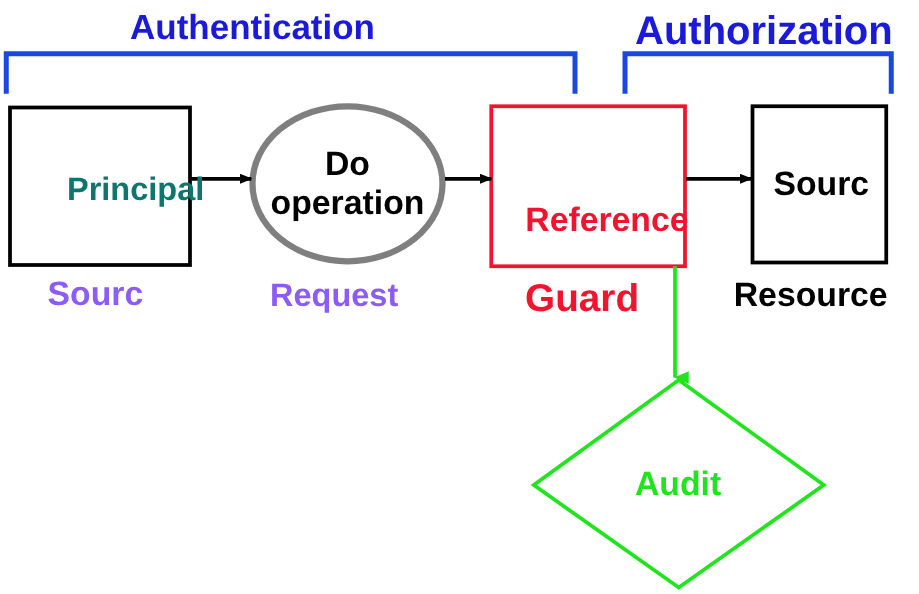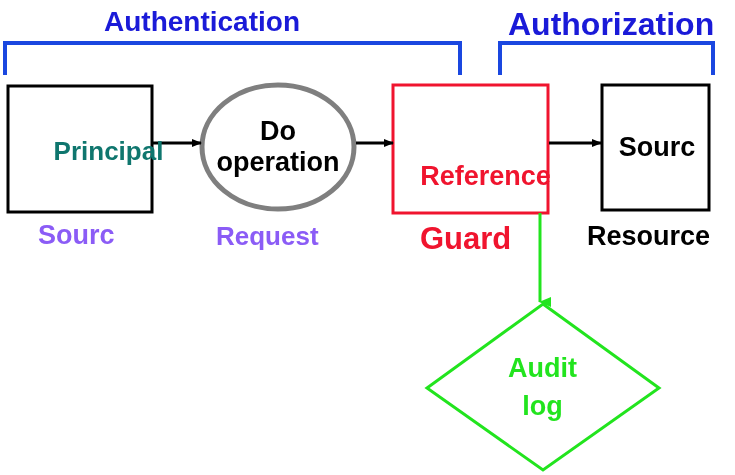--- a/index.html
+++ b/index.html
@@ -59,14 +59,13 @@
 <div class="node-text" style="left:393px; top:110px; width:185px; height:70px; font-size:27px; color:#f0142e; flex-direction:column;margin-top:32px;">
   <span>Reference</span>
 </div>
 <div class="lbl" style="left:420px; top:223px; font-size:31px; color:#f0142e;">Guard</div>
 
 <div class="node-text" style="left:602px; top:128px; width:110px; height:40px; font-size:27px; color:#000;">Sourc</div>
 <div class="lbl" style="left:587px; top:223px; font-size:27px; color:#000;text-align:right;">Resource</div>
 
 <div class="node-text" style="left:480px; top:350px; width:125px; height:76px; font-size:27px; color:#22e41e; flex-direction:column; line-height:1.4;">
   <span>Audit</span>
-  <span>log</span>
 </div>
 
 </body></html>

